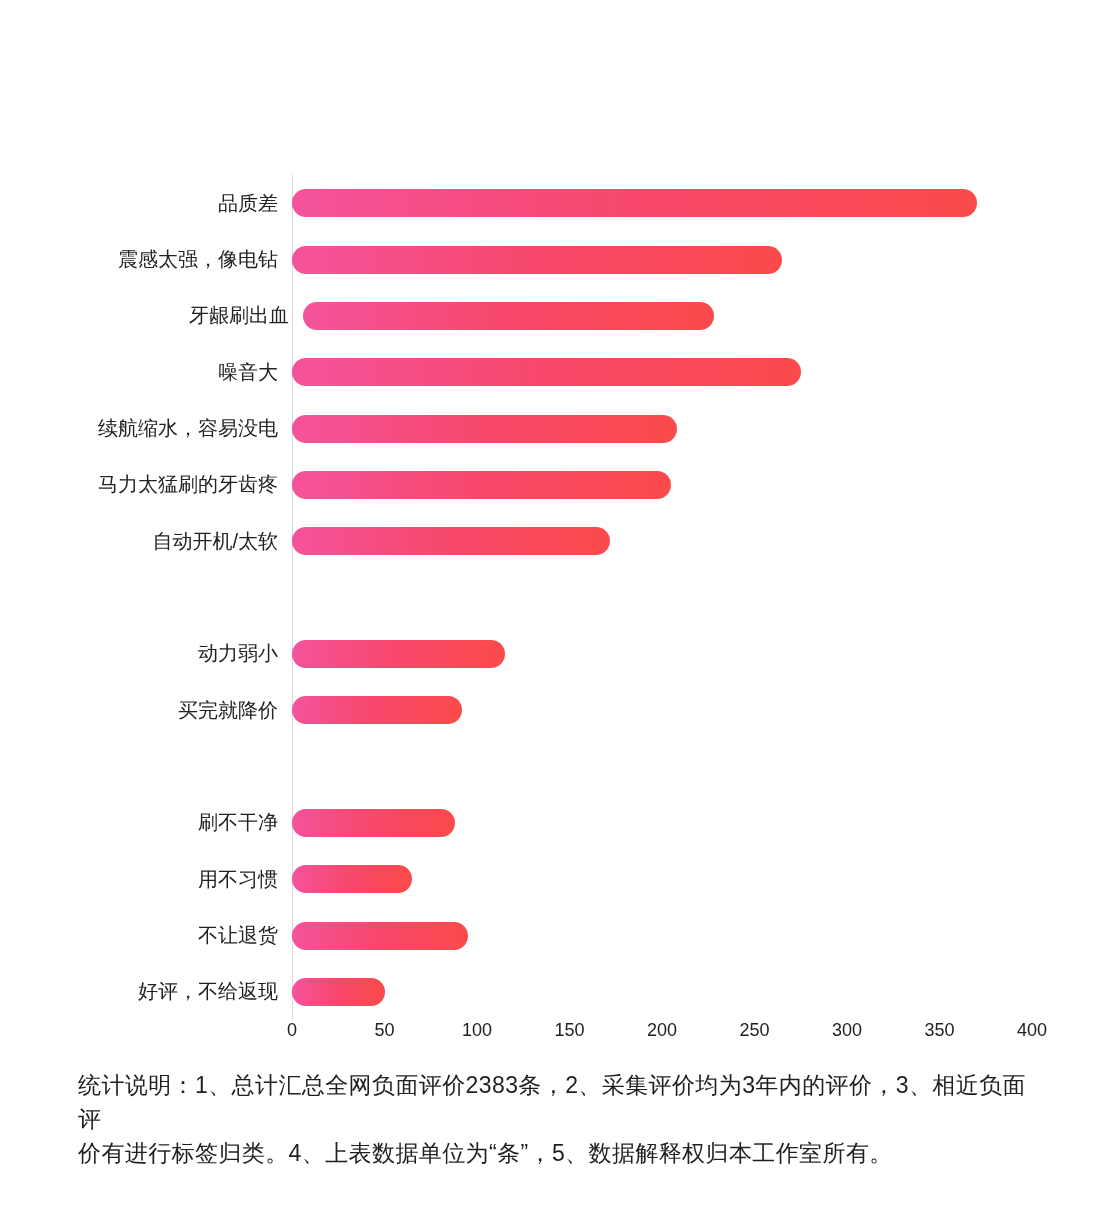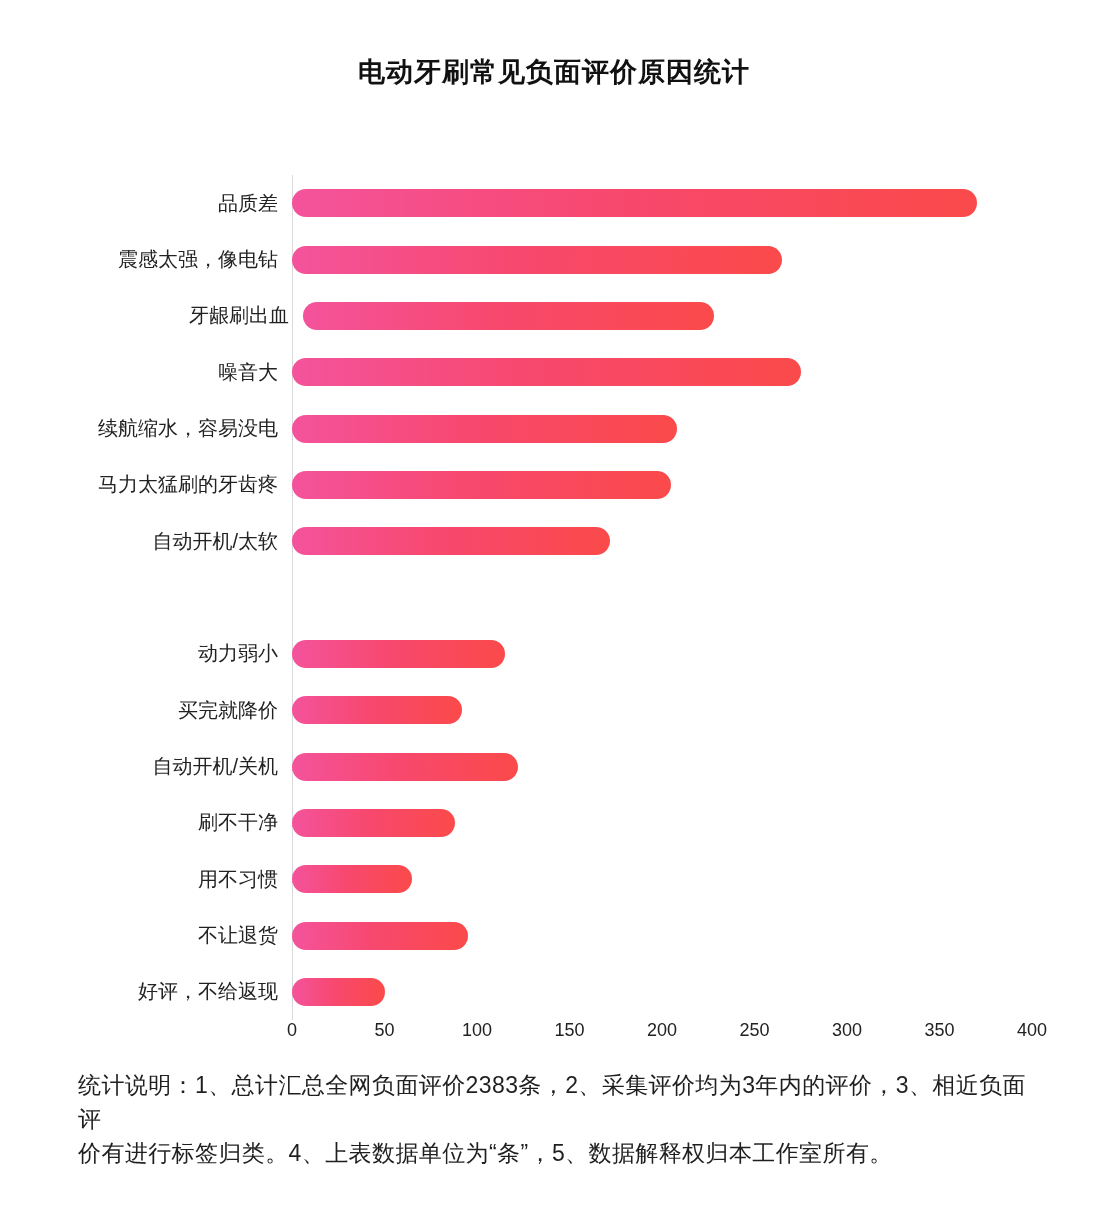--- a/index.html
+++ b/index.html
@@ -110,21 +110,20 @@
     line-height: 34px;
     color: #1f1f1f;
     letter-spacing: 0.4px;
   }
 </style>
 </head>
 <body>
 
 <div class="page">
 
-  <div class="chart-title">电动牙刷常见负面评价原因统计</div>
 
   <div class="plot">
     <div class="axis-line"></div>
     <div class="rows" id="rows">
         <div class="row" style="top: 0.166667px;">
           <span class="cat-label">品质差</span>
           <div class="bar" title="品质差: 370" style="width: 684.5px; background: linear-gradient(90deg, rgb(244, 83, 156) 0%, rgb(247, 72, 111) 45%, rgb(251, 74, 74) 100%);"></div>
         </div>
         <div class="row" style="top: 56.5px; font-family: Liberation Serif, serif;">
           <span class="cat-label">震感太强，像电钻</span>
@@ -151,24 +150,20 @@
           <div class="bar" title="刷毛太硬/太软: 172" style="width: 318.2px; background: linear-gradient(90deg, rgb(244, 83, 156) 0%, rgb(247, 72, 111) 45%, rgb(251, 74, 74) 100%);"></div>
         </div>
         <div class="row" style="top: 450.833px;">
           <span class="cat-label">动力弱小</span>
           <div class="bar" title="动力弱小: 115" style="width: 212.75px; background: linear-gradient(90deg, rgb(244, 83, 156) 0%, rgb(247, 72, 111) 45%, rgb(251, 74, 74) 100%);"></div>
         </div>
         <div class="row" style="top: 507.167px;">
           <span class="cat-label">买完就降价</span>
           <div class="bar" title="买完就降价: 92" style="width: 170.2px; background: linear-gradient(90deg, rgb(244, 83, 156) 0%, rgb(247, 72, 111) 45%, rgb(251, 74, 74) 100%);"></div>
         </div>
-        <div class="row" style="top: 563.5px;">
-          <span class="cat-label">自动开机/关机</span>
-          <div class="bar" title="自动开机/关机: 122" style="width: 225.7px; background: linear-gradient(90deg, rgb(244, 83, 156) 0%, rgb(247, 72, 111) 45%, rgb(251, 74, 74) 100%);"></div>
-        </div>
         <div class="row" style="top: 619.833px;">
           <span class="cat-label">刷不干净</span>
           <div class="bar" title="刷不干净: 88" style="width: 162.8px; background: linear-gradient(90deg, rgb(244, 83, 156) 0%, rgb(247, 72, 111) 45%, rgb(251, 74, 74) 100%);"></div>
         </div>
         <div class="row" style="top: 676.167px;">
           <span class="cat-label">用不习惯</span>
           <div class="bar" title="用不习惯: 65" style="width: 120.25px; background: linear-gradient(90deg, rgb(244, 83, 156) 0%, rgb(247, 72, 111) 45%, rgb(251, 74, 74) 100%);"></div>
         </div>
         <div class="row" style="top: 732.5px;">
           <span class="cat-label">不让退货</span>

